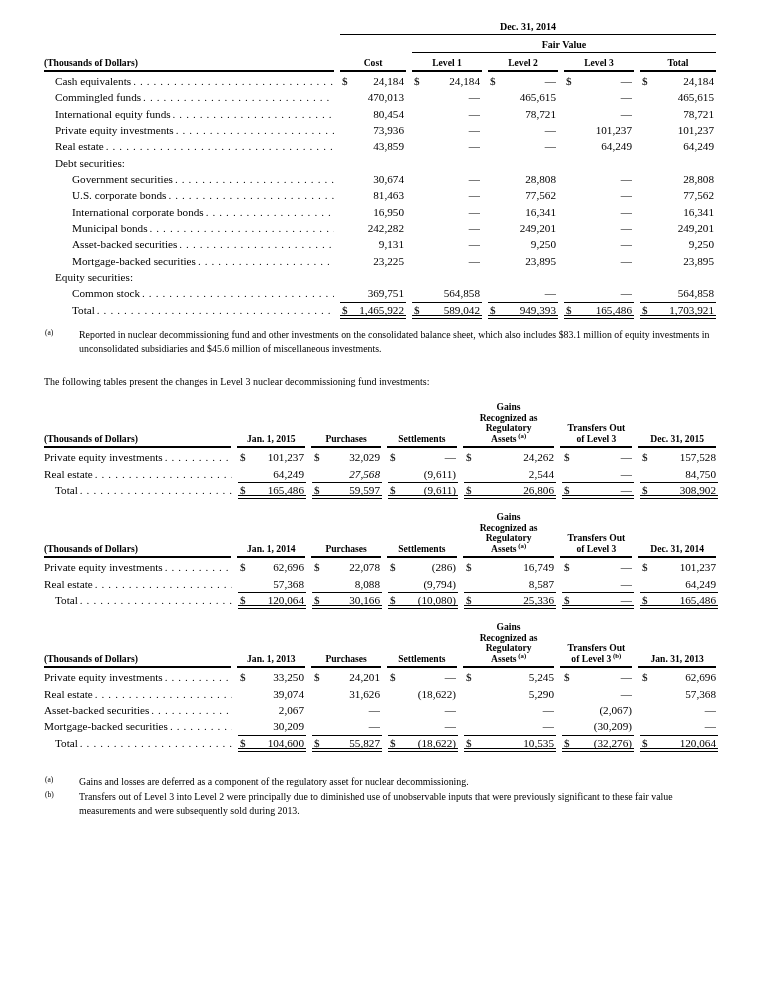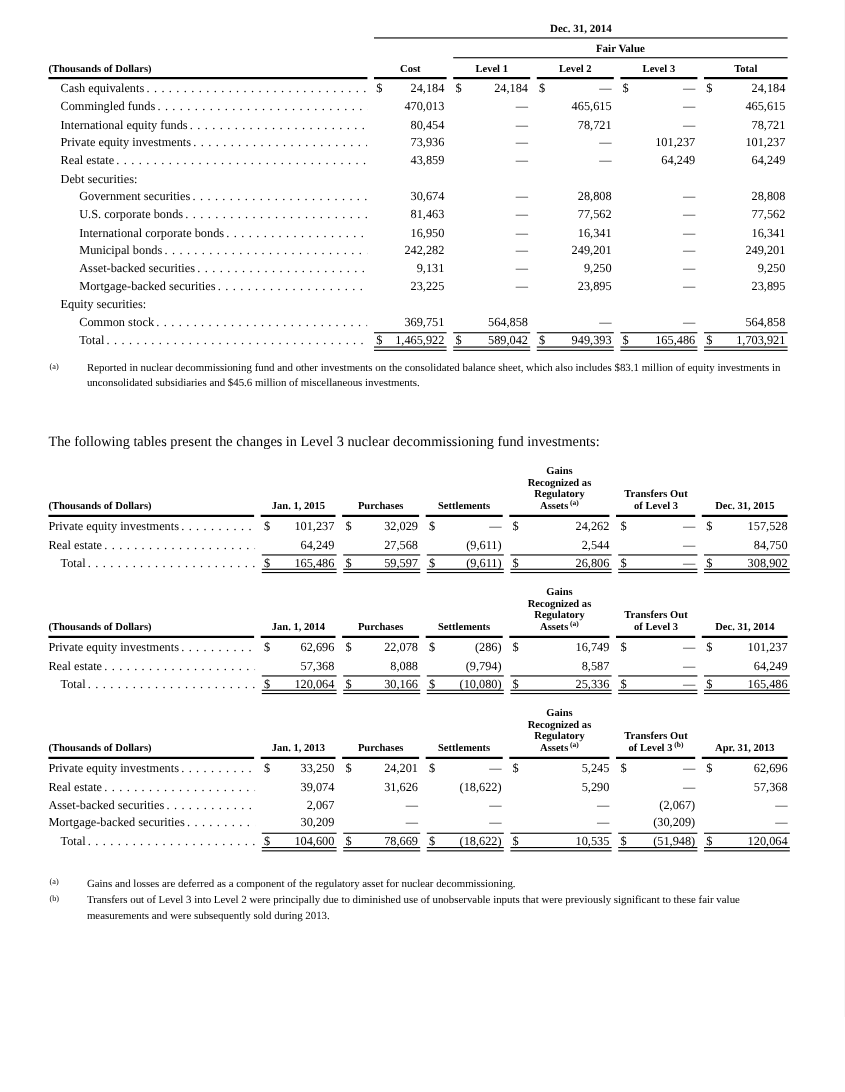--- a/index.html
+++ b/index.html
@@ -41,21 +41,21 @@
   .cur { flex: none; }
   .val { margin-left: auto; }
   .rs { border-bottom: 1px solid #000; }
   .rd { border-bottom: 4px double #000; }
   sup.sup { font-size: 6.8px; vertical-align: super; line-height: 0; }
   
   .fn { display: flex; font-size: 9.9px; line-height: 13.5px; width: 680px; }
   .fn-m { flex: 0 0 35px; font-size: 7.5px; position: relative; top: -2px; padding-left: 1px; }
   .fn-t { flex: 1; }
   .fn-top { margin-top: 9px; }
-  .para { font-size: 13px; margin-top: 38px; }
+  .para { font-size: 10px; margin-top: 21px; }
   .l3 { margin-top: 15px; }
   .l3 + .l3 { margin-top: 13px; }
   .fns-bottom { margin-top: 23px; }
   .fns-bottom .fn { margin-bottom: 2px; }
   .pagenum { position: absolute; bottom: 29px; left: 0; right: 0; text-align: center; font-size: 11px; }
 </style>
 </head>
 <body>
 
 <div class="page">
@@ -593,21 +593,21 @@
           <div class="lab" style="width: 188px;">
             <span class="lt">Real estate</span>
             <span class="leader">. . . . . . . . . . . . . . . . . . . . . . . . . . . . . . . . . . . . . . . . . . . . . . . . . . . . . . . . . . . . . . . . . . . . . . . . . . . . . . . . . . . . . . . . . . </span>
           </div>
           <div class="gap" style="flex: 0 0 6px;"></div>
           <div class="cell rs" style="width: 68px;">
             <span class="cur"></span>
             <span class="val">64,249</span>
           </div>
           <div class="gap" style="flex: 0 0 6px;"></div>
-          <div class="cell rs" style="width: 70px;">
+          <div class="cell rs" style="width: 70px; font-style: italic;">
             <span class="cur"></span>
             <span class="val">27,568</span>
           </div>
           <div class="gap" style="flex: 0 0 6px;"></div>
           <div class="cell rs" style="width: 70px;">
             <span class="cur"></span>
             <span class="val">(9,611)</span>
           </div>
           <div class="gap" style="flex: 0 0 6px;"></div>
           <div class="cell rs" style="width: 92px;">
@@ -832,21 +832,21 @@
           <div class="h-line">Regulatory</div>
           <div class="h-line">Assets<sup class="sup"> (a)</sup></div>
         </div>
         <div class="gap" style="flex: 0 0 6px;"></div>
         <div class="h-col" style="width: 72px;">
           <div class="h-line">Transfers Out</div>
           <div class="h-line">of Level 3<sup class="sup"> (b)</sup></div>
         </div>
         <div class="gap" style="flex: 0 0 6px;"></div>
         <div class="h-col" style="width: 78px;">
-          <div class="h-line">Apr. 31, 2013</div>
+          <div class="h-line">Jan. 31, 2013</div>
         </div>
       </div>
       <div class="tbody">
         <div class="trow">
           <div class="lab" style="width: 188px;">
             <span class="lt">Private equity investments</span>
             <span class="leader">. . . . . . . . . . . . . . . . . . . . . . . . . . . . . . . . . . . . . . . . . . . . . . . . . . . . . . . . . . . . . . . . . . . . . . . . . . . . . . . . . . . . . . . . . . </span>
           </div>
           <div class="gap" style="flex: 0 0 6px;"></div>
           <div class="cell" style="width: 68px;">
@@ -993,36 +993,36 @@
             <span class="leader">. . . . . . . . . . . . . . . . . . . . . . . . . . . . . . . . . . . . . . . . . . . . . . . . . . . . . . . . . . . . . . . . . . . . . . . . . . . . . . . . . . . . . . . . . . </span>
           </div>
           <div class="gap" style="flex: 0 0 6px;"></div>
           <div class="cell rd" style="width: 68px;">
             <span class="cur">$</span>
             <span class="val">104,600</span>
           </div>
           <div class="gap" style="flex: 0 0 6px;"></div>
           <div class="cell rd" style="width: 70px;">
             <span class="cur">$</span>
-            <span class="val">78,669</span>
+            <span class="val">55,827</span>
           </div>
           <div class="gap" style="flex: 0 0 6px;"></div>
           <div class="cell rd" style="width: 70px;">
             <span class="cur">$</span>
             <span class="val">(18,622)</span>
           </div>
           <div class="gap" style="flex: 0 0 6px;"></div>
           <div class="cell rd" style="width: 92px;">
             <span class="cur">$</span>
             <span class="val">10,535</span>
           </div>
           <div class="gap" style="flex: 0 0 6px;"></div>
           <div class="cell rd" style="width: 72px;">
             <span class="cur">$</span>
-            <span class="val">(51,948)</span>
+            <span class="val">(32,276)</span>
           </div>
           <div class="gap" style="flex: 0 0 6px;"></div>
           <div class="cell rd" style="width: 78px;">
             <span class="cur">$</span>
             <span class="val">120,064</span>
           </div>
         </div>
       </div>
     </div>
 

